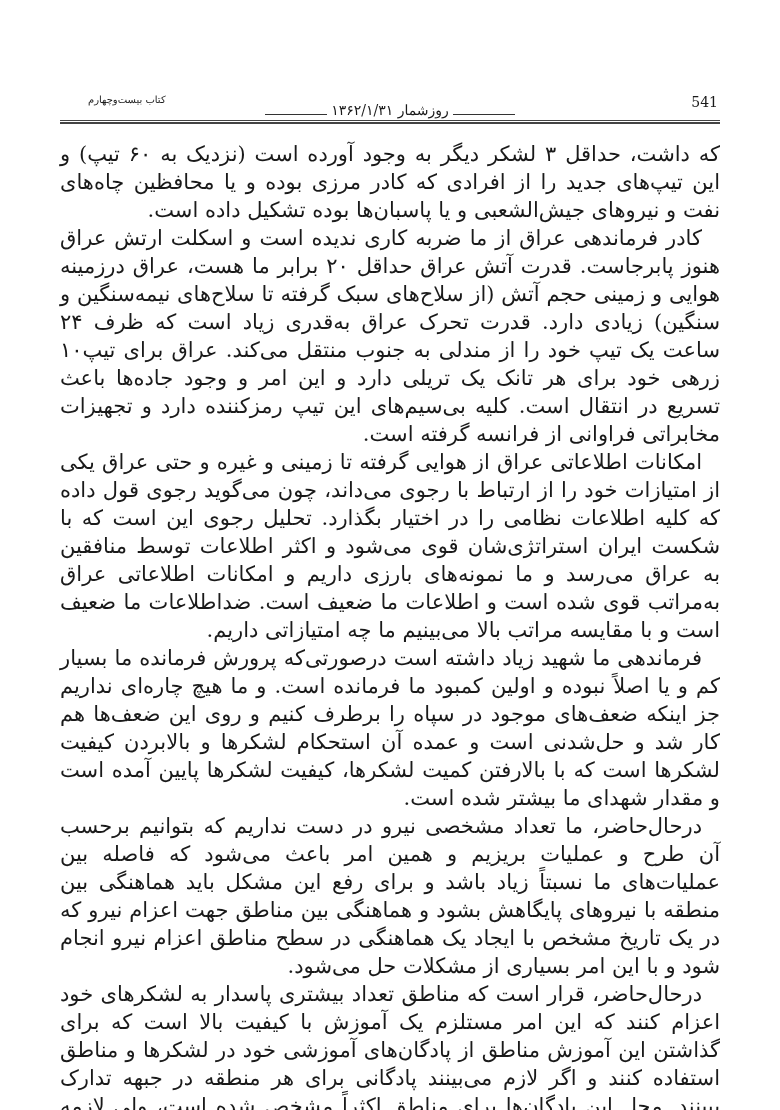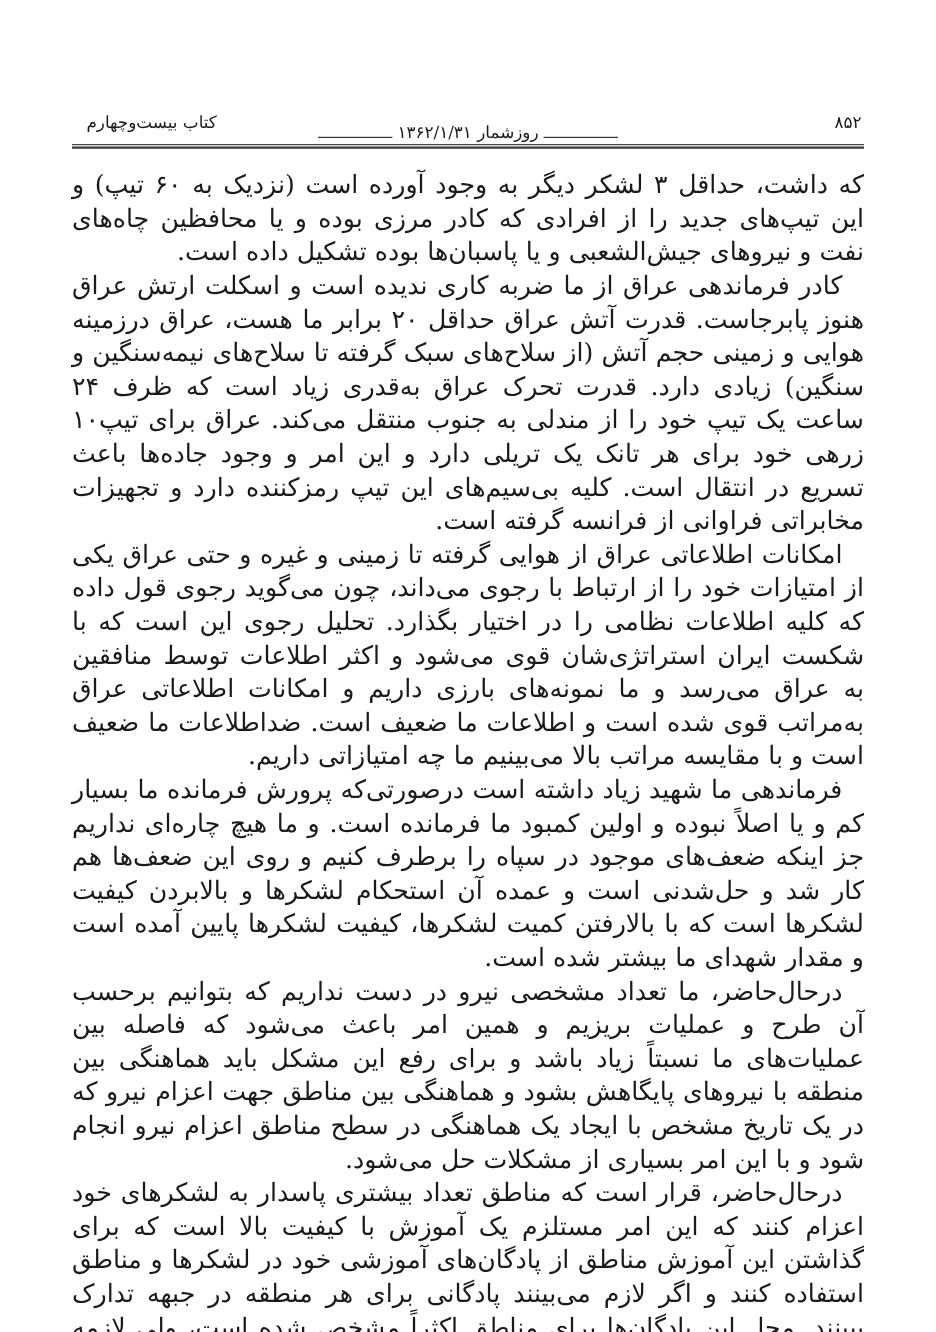--- a/index.html
+++ b/index.html
@@ -27,23 +27,23 @@
       direction: rtl;
     }
     .header-page-number {
       position: absolute;
       right: 2px;
       top: 4px;
       font-size: 14px;
     }
     .header-book-title {
       position: absolute;
-      left: 12px;
+      left: 28px;
       top: 4px;
-      font-size: 14px;
+      font-size: 10px;
     }
     .header-date-line {
       position: absolute;
       left: 0;
       right: 0;
       top: 12px;
       text-align: center;
       font-size: 14px;
     }
     .header-date-line .date-text {
@@ -82,21 +82,21 @@
     }
     .body-text p.continuation {
       text-indent: 0;
     }
   </style>
 </head>
 <body>
 
 <div class="page">
   <div class="running-header">
-    <span class="header-page-number">۸۵۲</span>
+    <span class="header-page-number">541</span>
     <div class="header-midrule"></div>
     <div class="header-date-line">
       <span class="date-text">روزشمار ۱۳۶۲/۱/۳۱</span>
     </div>
     <span class="header-book-title">کتاب بیست‌وچهارم</span>
   </div>
   <div class="header-rule"></div>
 
   <div class="body-text">
     <p class="continuation">که داشت، حداقل ۳ لشکر دیگر به وجود آورده است (نزدیک به ۶۰ تیپ) و این تیپ‌های جدید را از افرادی که کادر مرزی بوده و یا محافظین چاه‌های نفت و نیروهای جیش‌الشعبی و یا پاسبان‌ها بوده تشکیل داده است.</p>

